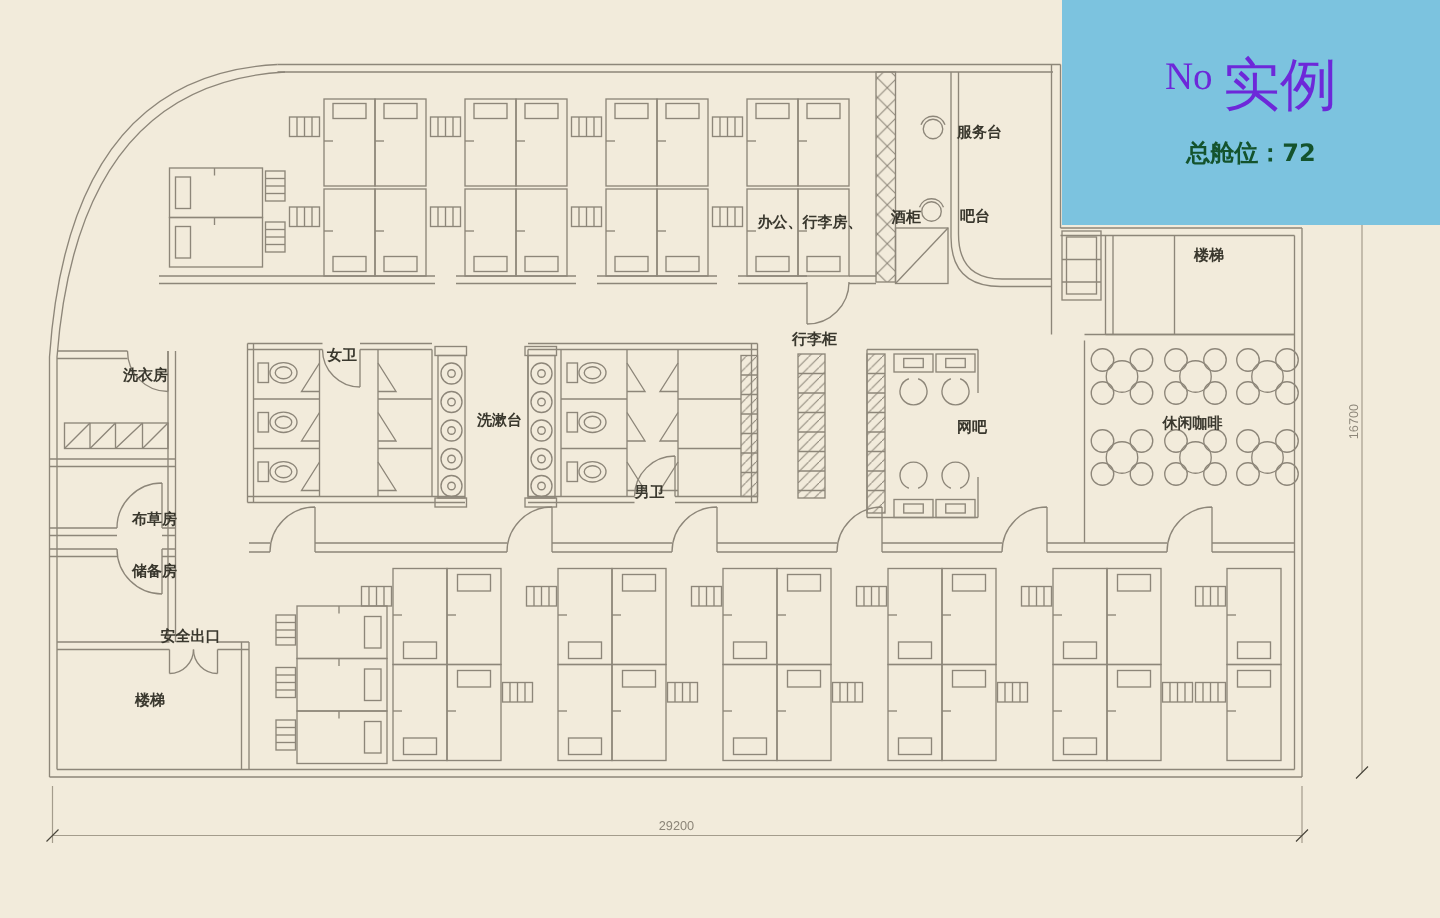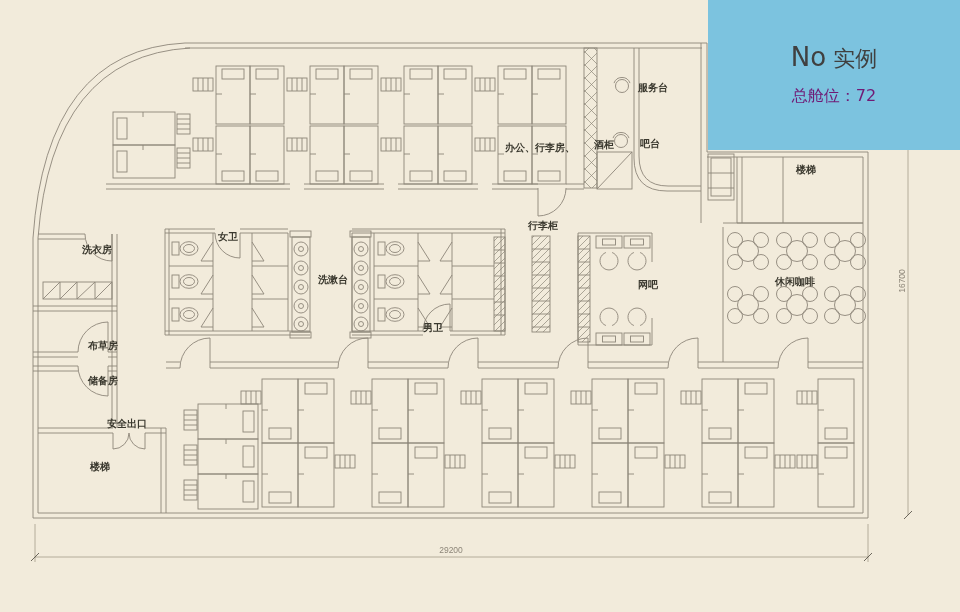--- a/index.html
+++ b/index.html
@@ -7,25 +7,25 @@
          font-family:"DejaVu Sans",sans-serif;}
   .plan-svg{position:absolute;left:0;top:0;}
   .ink{stroke:#8d8679;fill:none;stroke-width:0.9;}
   .labels text{fill:#3a382e;font-size:10px;font-weight:600;text-anchor:middle;
                font-family:"DejaVu Sans",sans-serif;}
   .dims{stroke:#a49c8c;stroke-width:0.8;fill:none;}
   .dims text{fill:#8d8679;font-size:8.5px;font-weight:400;text-anchor:middle;
              stroke:none;font-family:"Liberation Sans",sans-serif;}
   .banner{position:absolute;left:708px;top:0;width:252px;height:150px;background:#7cc3df;
           display:flex;flex-direction:column;align-items:center;justify-content:center;gap:16px;}
-  .banner-title{display:flex;align-items:flex-end;color:#404040;line-height:1;}
+  .banner-title{display:flex;align-items:flex-start;color:#6d28d9;line-height:1;font-family:Liberation Serif, serif;}
   .t-no{font-size:26px;}
   .t-num{font-size:42px;letter-spacing:1px;}
-  .t-suffix{font-size:22px;margin-left:7px;}
-  .banner-sub{font-size:16px;color:#701a75;font-weight:400;}
+  .t-suffix{font-size:38px;margin-left:7px;}
+  .banner-sub{font-size:16px;color:#14532d;font-weight:700;}
 </style>
 </head>
 <body>
 
 <div class="stage">
 
 <svg class="plan-svg" width="960" height="612" viewBox="0 0 960 612">
   <defs>
     <pattern id="diag" width="7" height="7" patternUnits="userSpaceOnUse">
       <path d="M0,7 L7,0" stroke="#8d8679" stroke-width="0.7" fill="none"></path>

